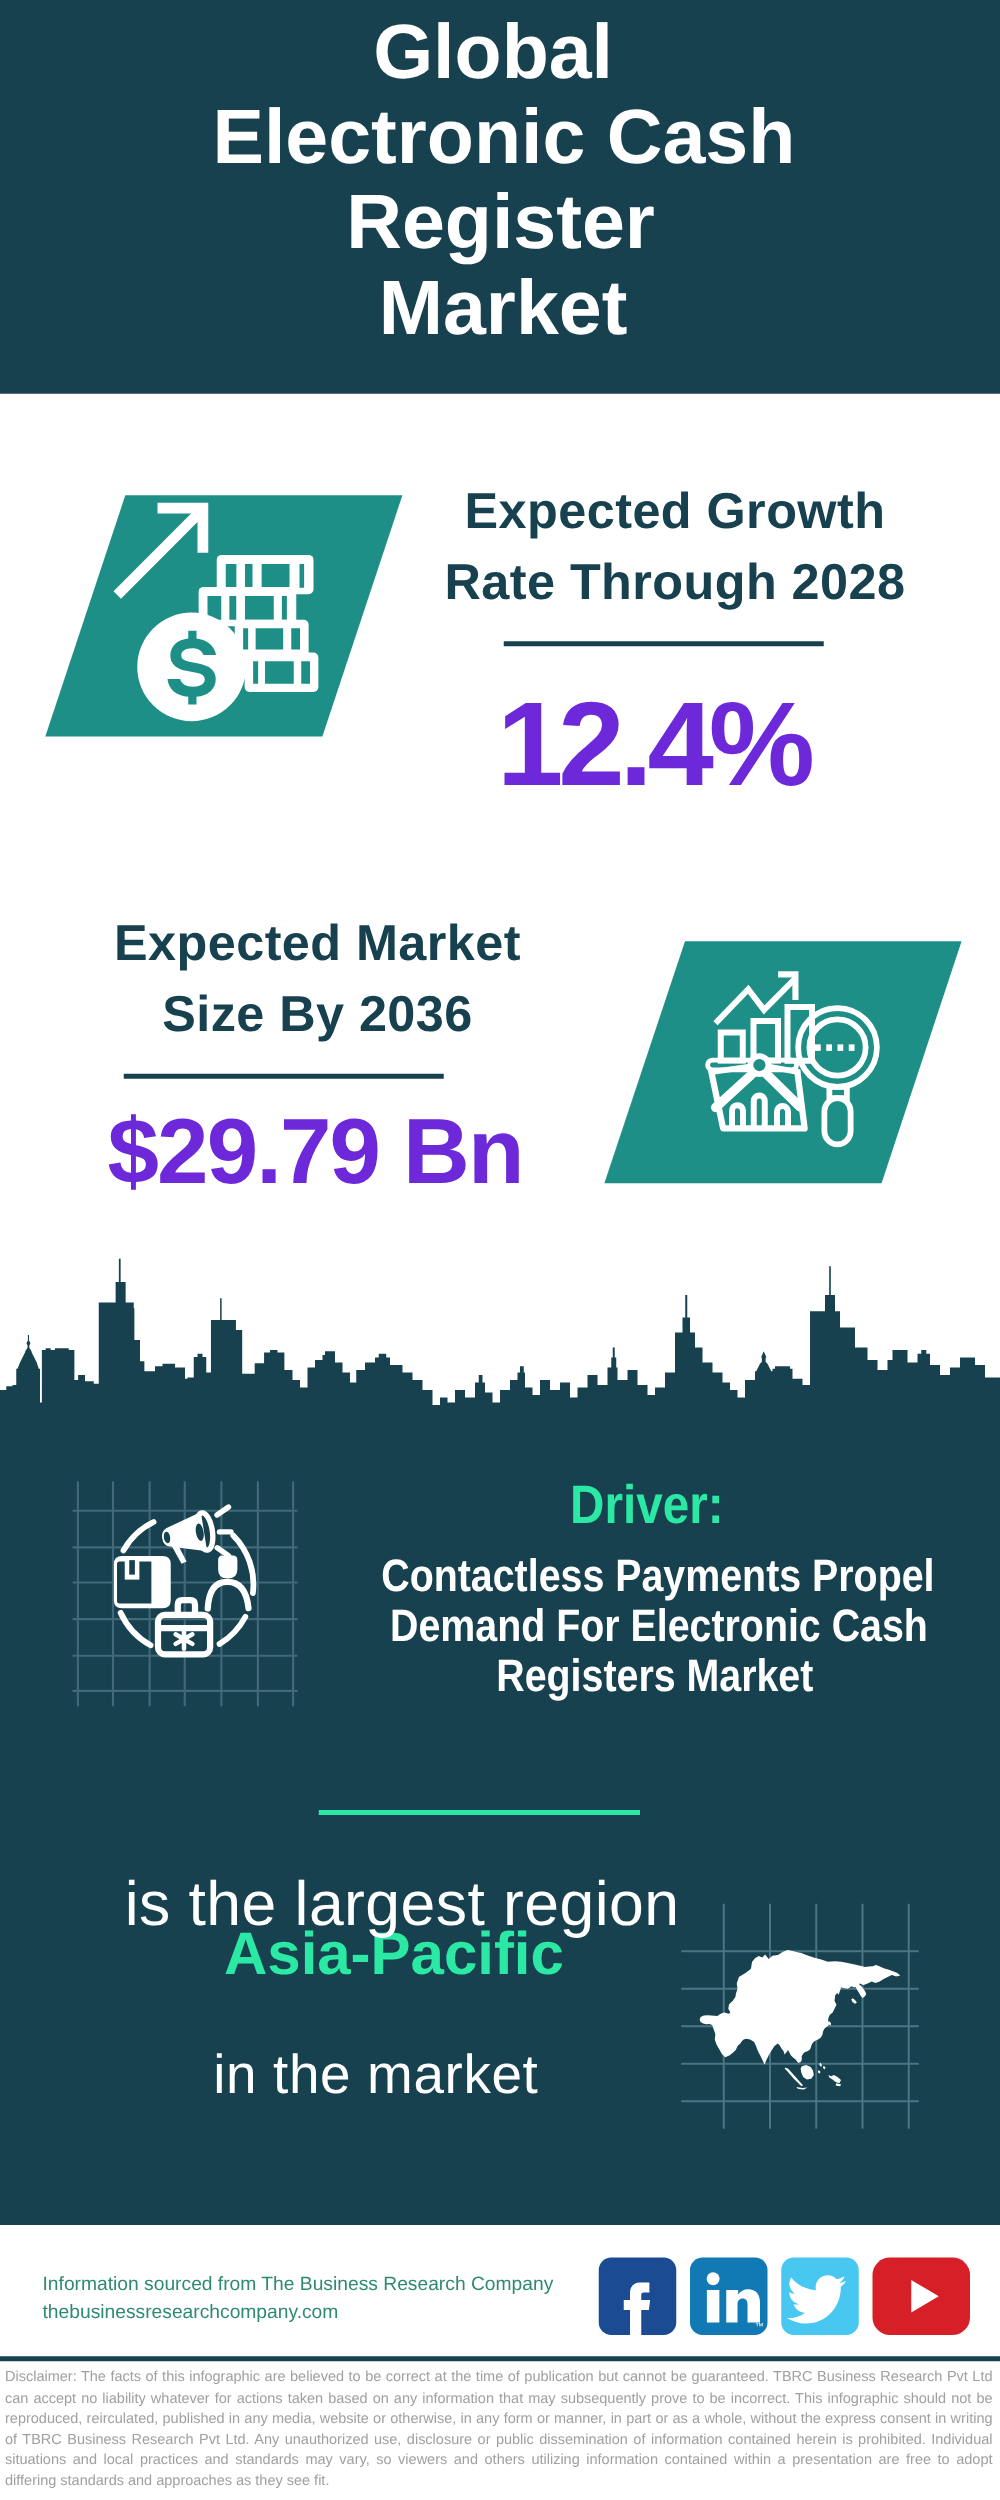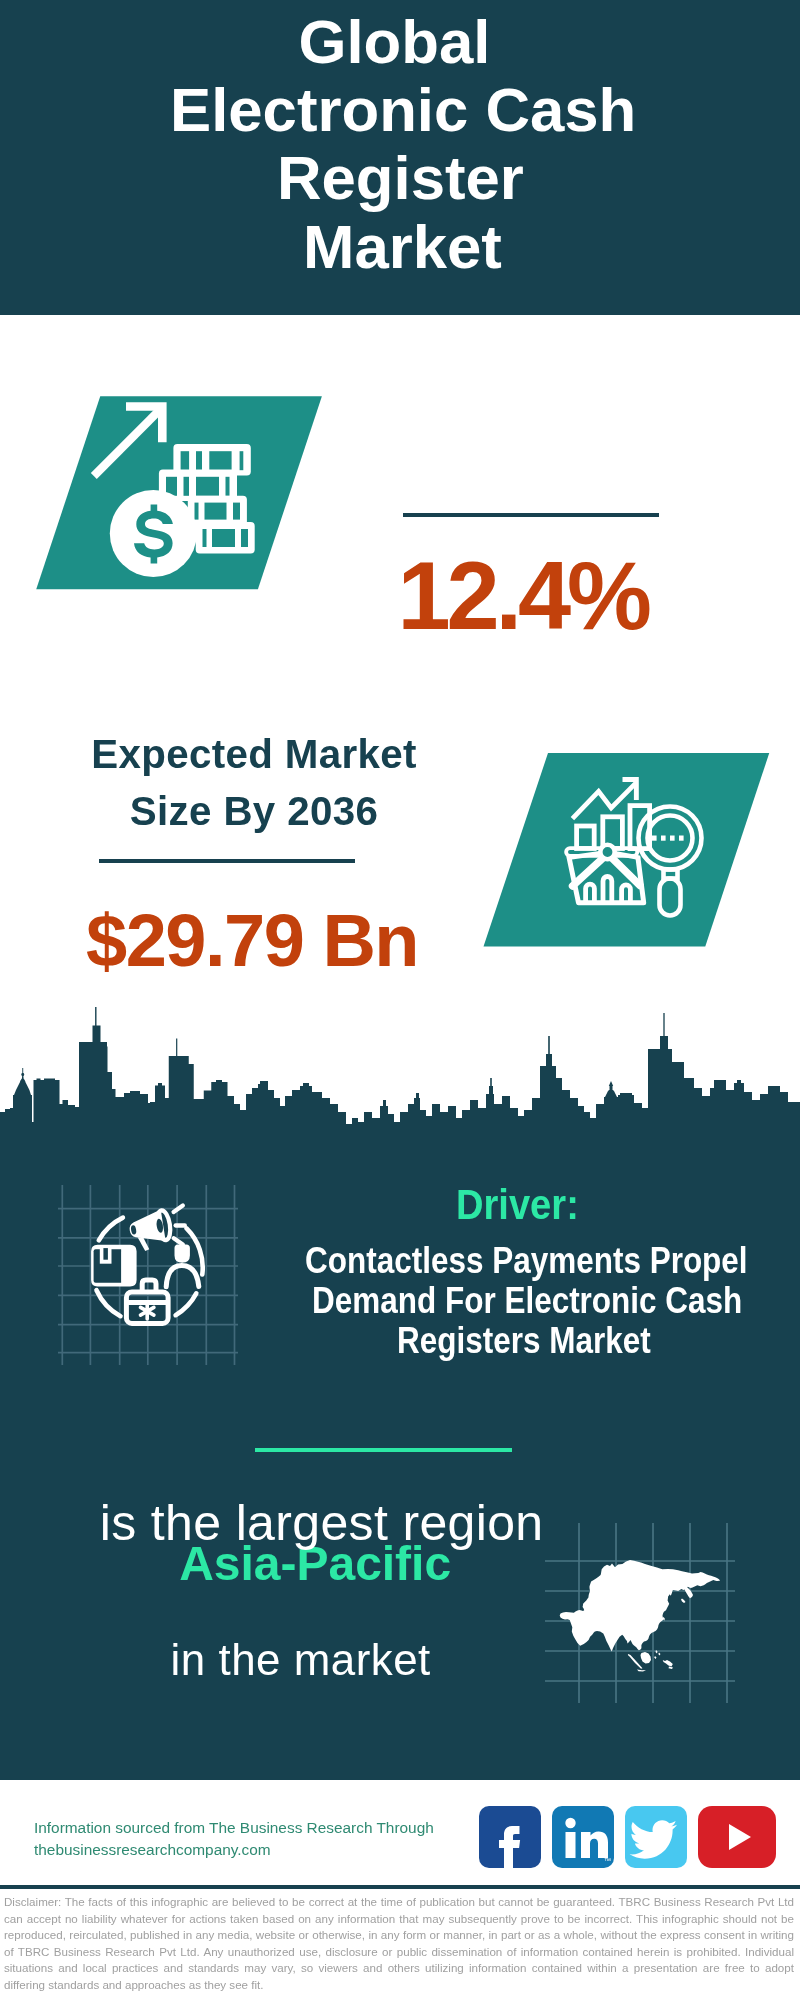--- a/index.html
+++ b/index.html
@@ -8,21 +8,21 @@
   .abs{position:absolute;}
 
   
   .header{position:absolute;left:0;top:0;width:800px;height:315px;background:#17414f;}
   .tline{position:absolute;color:#fff;font-weight:bold;font-size:61.7px;line-height:61.7px;white-space:nowrap;}
 
   
   .stat-label{white-space:pre-line;position:absolute;color:#17414f;font-weight:bold;font-size:40.3px;
       line-height:57px;letter-spacing:0.35px;text-align:center;}
   .stat-rule{position:absolute;background:#17414f;}
-  .stat-value{position:absolute;color:#c2410c;font-weight:bold;white-space:nowrap;}
+  .stat-value{position:absolute;color:#6d28d9;font-weight:bold;white-space:nowrap;}
 
   
   .dark{position:absolute;left:0;width:800px;background:#17414f;}
 
   
   .driver-title{position:absolute;color:#2ce8a5;font-weight:bold;white-space:nowrap;}
   .driver-body{position:absolute;color:#fff;font-weight:bold;white-space:nowrap;}
   .mid-rule{position:absolute;background:#2ce8a5;}
 
   
@@ -87,27 +87,29 @@
       </g>
 
       <circle cx="153.3" cy="153.5" r="43.5" fill="#fff"></circle>
       <path fill="#1d8f87" d="M150.6,124.6h6.6v6.1c8.4,0.9,14.4,5.7,15.7,13.3h-10.1c-1.1-3.4-4.4-5.4-9-5.4
         c-5.3,0-8.8,2.2-8.8,5.5c0,2.9,2.2,4.5,7.6,5.5l6,1.1c9.2,1.7,14,5.6,14,12.6c0,7.9-6.2,13.2-15.4,14.1v6.2h-6.6v-6.2
         c-9.5-0.8-15.8-5.9-16.6-14.2h10.2c0.8,3.8,4.6,6.2,10.2,6.2c5.7,0,9.4-2.3,9.4-5.8c0-2.9-2.2-4.6-7.7-5.6l-6.2-1.2
         c-9-1.7-13.6-5.8-13.6-12.5c0-7.6,5.9-12.8,14.3-13.6z"></path>
     </svg>
   </div>
 
+  <div class="stat-label" style="left:340px;top:380px;width:400px;">Expected Growth
+Rate Through 2028</div>
   <div class="stat-rule" style="left:402.75px;top:513px;width:256px;height:4px;"></div>
   <div class="stat-value" style="left:397.5px;top:549px;font-size:95.5px;line-height:95.5px;letter-spacing:-4.1px;">12.4%</div>
 
   <div class="stat-label" style="left:54px;top:726px;width:400px;">Expected Market
 Size By 2036</div>
   <div class="stat-rule" style="left:99.4px;top:859px;width:256px;height:4px;"></div>
-  <div class="stat-value" style="left:86px;top:884px;font-size:74px;line-height:74px;letter-spacing:-1.5px;margin-top:20px;">$29.79 Bn</div>
+  <div class="stat-value" style="left:86px;top:884px;font-size:74px;line-height:74px;letter-spacing:-1.5px;">$29.79 Bn</div>
 
   <div class="abs" style="left:460px;top:740px;width:330px;height:220px;">
     <svg width="330" height="220" viewBox="0 0 330 220">
       <polygon points="88,13 309.25,13 245.25,206.5 23.5,206.5" fill="#1d8f87"></polygon>
 
       <g fill="none" stroke="#fff" stroke-width="4.8" stroke-linejoin="miter" stroke-linecap="butt">
         <path d="M112.4,78.6 L138.6,51.4 L151.2,67.9 L176.5,42.4"></path>
       </g>
       <path fill="#fff" d="M162.5,37.0 h16.3 v23.0 h-4.9 v-18.1 h-11.4 z"></path>
 
@@ -220,21 +222,21 @@
   <div class="abs" style="left:545px;top:1523px;width:190px;height:180px;">
     <svg width="190" height="180" viewBox="0 0 190 180">
       <g stroke="#4a7684" stroke-width="1.6" fill="none">
         <path d="M34,0 V180 M71,0 V180 M108,0 V180 M145,0 V180 M182,0 V180"></path>
         <path d="M0,38 H190 M0,68 H190 M0,98 H190 M0,128 H190 M0,158 H190"></path>
       </g>
       <path fill="#fff" d="M56.7,46.3L59.0,43.5L62.0,41.8L65.0,43.0L67.0,40.5L70.0,44.2L73.0,41.5L77.4,41.0L81.0,38.5L85.0,37.0L89.1,37.8L93.0,38.8L96.0,39.4L100.0,41.0L106.6,43.1L112.0,44.6L117.3,46.3L123.0,46.0L127.9,46.3L133.2,47.3L137.0,48.2L140.6,48.9L144.0,49.8L147.0,50.5L150.0,50.2L153.4,50.0L155.5,49.0L157.6,49.5L159.8,50.6L161.9,51.6L164.0,52.2L166.1,52.7L168.2,53.5L170.4,54.3L172.0,55.0L173.6,55.9L175.2,57.4L173.0,57.9L171.5,58.0L169.8,57.4L168.3,56.9L166.7,57.7L165.1,58.5L163.5,59.3L161.9,60.1L160.3,61.2L158.7,62.2L157.1,62.8L155.5,63.3L153.9,62.8L152.3,62.2L150.7,63.0L149.1,63.8L147.5,64.4L145.9,64.9L144.3,64.4L142.8,63.8L141.7,64.9L140.6,65.9L139.5,66.5L138.5,67.0L137.4,66.5L136.4,65.9L134.8,67.0L133.2,68.0L131.0,67.5L127.9,67.0L127.3,68.6L126.8,70.2L126.3,71.5L125.8,72.8L125.2,72.0L124.7,71.3L123.9,72.4L123.1,73.4L122.9,75.5L122.6,77.6L123.4,79.2L124.2,80.8L123.4,82.4L122.6,84.0L121.8,85.6L121.0,87.2L119.9,88.0L118.9,88.8L118.0,90.5L117.5,92.5L117.8,94.5L118.5,96.0L117.5,97.5L116.0,98.5L114.5,100.0L113.5,102.0L113.0,104.5L112.0,106.5L110.5,108.0L108.5,109.0L106.5,110.0L105.0,111.5L104.0,113.5L103.5,115.5L102.5,117.0L101.0,118.0L99.0,118.5L97.5,120.0L96.4,122.0L96.4,125.2L95.5,126.5L94.5,127.0L93.8,127.3L92.5,126.0L91.5,124.5L90.0,123.3L89.0,122.5L87.5,121.0L86.5,119.0L85.5,117.0L84.0,119.0L82.5,120.5L81.9,118.0L80.3,115.9L78.7,113.2L77.2,111.7L74.6,113.8L72.5,116.9L70.3,120.6L68.2,124.8L66.7,128.5L65.6,126.4L63.5,122.0L61.4,118.0L59.8,113.8L58.3,110.6L55.1,108.5L52.0,108.0L49.9,108.5L48.8,109.6L47.2,111.7L45.1,113.8L43.6,116.9L41.5,119.0L38.8,121.1L35.2,122.7L32.5,120.1L30.4,116.4L28.3,112.7L26.8,108.5L27.3,104.3L24.7,97.0L22.5,96.2L20.0,96.4L17.5,95.8L15.5,94.5L14.7,92.5L15.5,90.5L18.0,89.4L21.0,89.1L24.0,89.3L26.5,89.6L28.9,89.8L30.5,88.5L32.5,87.5L34.5,87.0L36.5,87.5L38.0,88.0L39.2,87.2L38.6,85.6L37.6,84.0L37.9,82.4L38.1,80.8L39.5,79.2L41.3,77.6L42.3,76.0L43.4,74.4L43.6,72.8L43.9,71.3L44.5,69.6L45.0,68.0L44.7,66.2L44.5,64.9L44.5,63.3L46.1,58.5L48.7,56.9L51.4,55.3L53.5,53.7L55.6,52.1L56.0,50.5L56.2,48.9ZM140.6,63.0L143.0,65.0L145.5,67.5L147.0,70.0L148.0,72.0L147.0,74.0L145.0,75.3L143.5,73.5L142.0,71.0L140.5,68.5L139.3,66.0L139.0,64.0ZM137.0,75.5L139.0,77.0L140.5,79.0L139.0,80.0L137.0,78.5L136.0,76.5ZM149.0,57.0L150.5,59.0L151.0,62.0L149.5,61.0L148.5,58.5ZM118.5,94.0L119.8,95.5L119.5,97.5L118.2,96.5L117.8,94.8ZM83.2,131.0L85.5,132.0L91.0,138.0L97.5,145.3L96.0,145.8L90.0,140.0L84.5,133.5L82.8,132.0ZM92.0,146.5L97.0,147.3L101.0,147.0L98.0,148.5L93.5,148.2ZM96.4,129.9L100.0,129.0L103.5,130.5L105.5,133.5L106.0,137.0L104.0,140.0L100.5,140.6L97.5,138.5L96.0,135.0L95.5,132.0ZM111.0,127.0L112.5,128.5L112.0,130.5L110.5,129.0ZM114.0,129.5L115.5,131.0L114.5,132.5L113.3,131.0ZM110.0,133.0L111.5,134.5L110.5,136.0L109.2,134.5ZM117.7,136.9L120.0,138.0L122.0,137.0L125.0,138.5L127.8,141.0L126.5,143.5L123.5,142.5L121.0,140.5L118.5,139.0ZM124.0,143.5L128.0,144.5L127.0,146.0L123.5,145.3Z"></path>
     </svg>
   </div>
 
-  <div class="src-text" style="left:34px;top:1817px;font-size:15.4px;line-height:22px;">Information sourced from The Business Research Through</div>
+  <div class="src-text" style="left:34px;top:1817px;font-size:15.4px;line-height:22px;">Information sourced from The Business Research Company</div>
   <div class="src-text" style="left:34px;top:1839px;font-size:15.4px;line-height:22px;">thebusinessresearchcompany.com</div>
 
   <div class="social" style="left:479px;top:1806px;width:62px;height:62px;background:#1b4b93;">
     <svg width="62" height="62" viewBox="0 0 62 62">
         <path fill="#fff" d="M39,20h-6c-5,0-8,3.2-8,8.4V34h-5v8h5v20h9V42h6.1l1-8H34v-4c0-1.3,0.5-2,2-2h4.5V20H39z"></path>
       </svg>
   </div>
   <div class="social" style="left:552px;top:1806px;width:62px;height:62px;background:#1179b4;">
     <svg width="62" height="62" viewBox="0 0 62 62">
       <circle fill="#fff" cx="18.5" cy="17" r="5.2"></circle>

